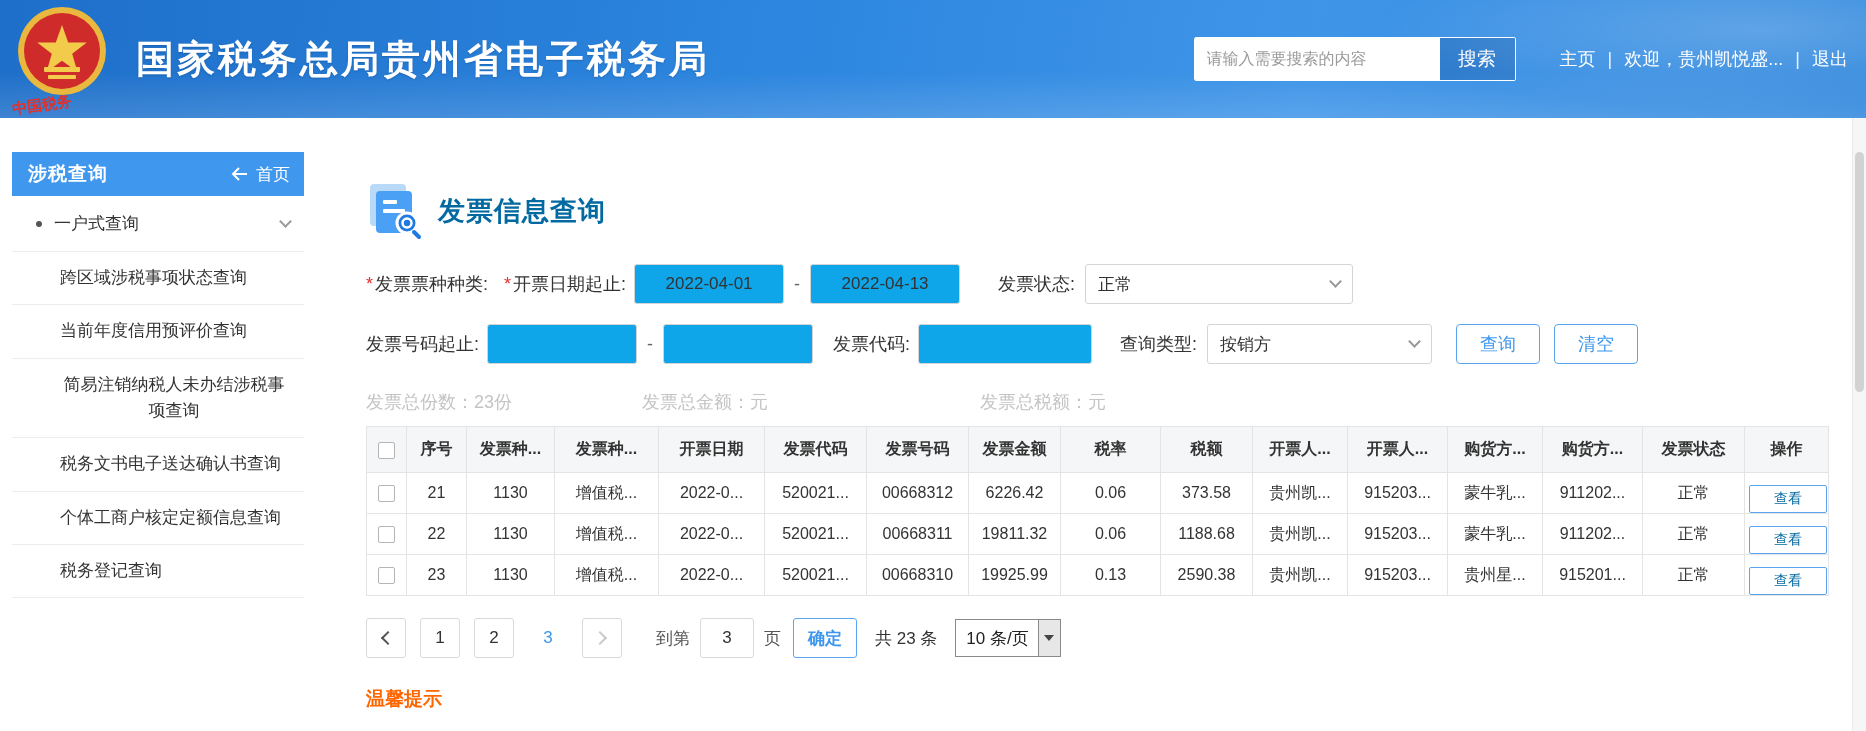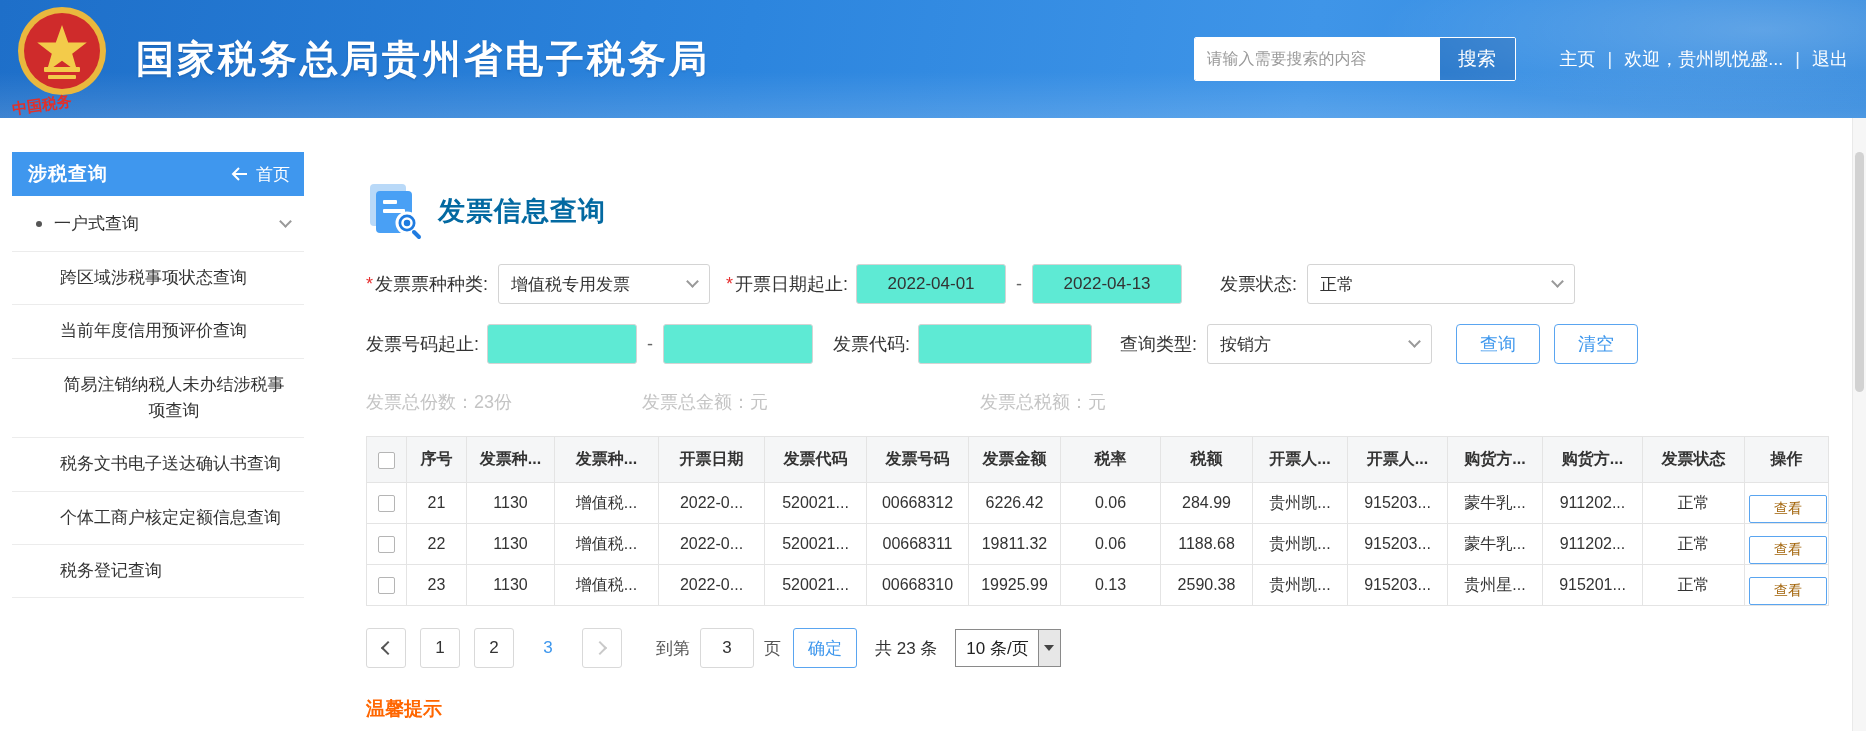--- a/index.html
+++ b/index.html
@@ -68,61 +68,61 @@
   
   .main { flex:1; padding:30px 50px 0 62px; min-width:0; }
   .page-head { display:flex; align-items:center; gap:16px; margin-bottom:24px; }
   .title-icon { width:56px; height:58px; flex:none; }
   .page-title { font-size:27px; font-weight:bold; color:#0369a1; letter-spacing:1px; }
 
   .form-row { display:flex; align-items:center; margin-bottom:20px; font-size:18px; color:#333; }
   .lbl { white-space:nowrap; }
   .req { color:#e63030; font-style:normal; margin-right:2px; }
   .inp {
-    height:40px; border:1px solid #d4d4d4; border-radius:3px; background:#5eead4;
+    height:40px; border:1px solid #d4d4d4; border-radius:3px; background:#0ea5e9;
     font-size:17px; color:#333; padding:0 8px; outline:none; font-family:inherit; text-align:center;
   }
   .select {
     height:40px; border:1px solid #d4d4d4; border-radius:3px; background:#fff;
     display:flex; align-items:center; justify-content:space-between;
     padding:0 12px; font-size:17px; color:#333; cursor:pointer;
   }
   .sel-chev { width:9px; height:9px; border-right:2px solid #999; border-bottom:2px solid #999; transform:rotate(45deg); margin-top:-5px; flex:none; }
   .dash { margin:0 10px; color:#666; }
   .act-btn {
     height:40px; width:84px; border:1px solid #5aa5f0; color:#3e97ed; background:#fff;
     border-radius:4px; font-size:18px; cursor:pointer; font-family:inherit;
   }
 
-  .summary { display:flex; align-items:center; color:#c4c4c4; font-size:18px; margin:26px 0 22px 0; }
+  .summary { display:flex; align-items:center; color:#c4c4c4; font-size:18px; margin:26px 0 12px 0; }
   .summary .s1 { margin-right:130px; }
   .summary .s2 { margin-right:212px; }
 
   
   table { border-collapse:collapse; table-layout:fixed; width:1462px; font-size:16px; }
   th,td { border:1px solid #e4e4e4; text-align:center; padding:0 4px; overflow:hidden; white-space:nowrap; }
   thead th { background:#f5f6f7; height:46px; font-weight:bold; color:#333; }
   tbody td { height:40px; color:#333; background:#fff; }
   .cb { display:inline-block; width:17px; height:17px; border:1px solid #b5b5b5; border-radius:2px; background:#fff; vertical-align:middle; cursor:pointer; }
-  .view-btn { border:1px solid #5aa5f0; color:#a16207; background:#fff; font-size:14px; padding:4px 24px; border-radius:2px; cursor:pointer; font-family:inherit;margin-top:12px; }
+  .view-btn { border:1px solid #5aa5f0; color:#0369a1; background:#fff; font-size:14px; padding:4px 24px; border-radius:2px; cursor:pointer; font-family:inherit;margin-top:12px; }
 
   
   .pager { display:flex; align-items:center; margin-top:22px; font-size:17px; color:#555; }
   .pg {
     min-width:40px; height:40px; border:1px solid #d9d9d9; background:#fff; border-radius:3px;
     margin-right:14px; font-size:17px; color:#333;
     display:flex; align-items:center; justify-content:center; cursor:pointer; font-family:inherit;
   }
   .pg.current { border:none; background:transparent; color:#3e97ed; }
   .pager-pages { display:contents; }
   .chev-left  { width:10px; height:10px; border-left:2px solid #555; border-bottom:2px solid #555; transform:rotate(45deg); margin-left:4px; }
   .chev-right { width:10px; height:10px; border-right:2px solid #c9c9c9; border-top:2px solid #c9c9c9; transform:rotate(45deg); margin-right:4px; }
   .goto-label { margin-left:20px; }
   .goto-input { width:54px; height:40px; border:1px solid #d9d9d9; border-radius:3px; text-align:center; font-size:17px; margin:0 10px; outline:none; font-family:inherit; color:#333; }
-  .confirm-btn { height:40px; padding:0 14px; border:1px solid #5aa5f0; color:#3e97ed; background:#fff; border-radius:3px; font-size:17px; margin:0 18px 0 12px; cursor:pointer; font-family:inherit; }
+  .confirm-btn { height:40px; padding:0 14px; border:1px solid #5aa5f0; color:#3e97ed; background:#fff; border-radius:3px; font-size:17px; margin:0 18px 0 12px; cursor:pointer; font-family:inherit;font-weight:bold; }
   .total { margin-right:18px; color:#333; }
   .page-size { display:flex; align-items:center; height:38px; border:1px solid #8a8a8a; background:#fff; padding-left:10px; font-size:17px; color:#222; cursor:pointer; }
   .arrow-box { width:22px; height:36px; margin-left:9px; border-left:1px solid #8a8a8a; background:#e7e7e7; display:flex; align-items:center; justify-content:center; }
   .arrow-box i { width:0; height:0; border-left:5px solid transparent; border-right:5px solid transparent; border-top:6px solid #444; }
 
   .tips { margin-top:28px; color:#ff6600; font-weight:bold; font-size:19px; }
 
   
   .scrollbar { position:absolute; top:118px; right:0; bottom:0; width:14px; background:#f6f6f6; border-left:1px solid #e9e9e9; }
   .scrollbar .thumb { position:absolute; top:34px; left:2px; width:9px; height:240px; background:#d2d2d2; border-radius:6px; }
@@ -213,24 +213,20 @@
             <line x1="48" y1="50" x2="53" y2="55" stroke="#1f7be0" stroke-width="4" stroke-linecap="round"></line>
           </svg>
         </span>
         <h2 class="page-title">发票信息查询</h2>
       </div>
 
       <div class="form-row">
         <span class="lbl">
           <em class="req">*</em><span>发票票种种类:</span>
         </span>
-        <div class="select" style="width:212px; margin-left:10px;">
-          <span>增值税专用发票</span>
-          <span class="sel-chev"></span>
-        </div>
         <span class="lbl" style="margin-left:16px;">
           <em class="req">*</em><span>开票日期起止:</span>
         </span>
         <input class="inp" style="width: 150px; margin-left: 8px;" type="text" value="2022-04-01">
         <span class="dash">-</span>
         <input class="inp" style="width: 150px;" type="text" value="2022-04-13">
         <span class="lbl" style="margin-left:38px;">发票状态:</span>
         <div class="select" style="width:268px; margin-left:10px;">
           <span>正常</span>
           <span class="sel-chev"></span>
@@ -302,21 +298,21 @@
             <tr>
               <td><span class="cb"></span></td>
               <td>21</td>
               <td>1130</td>
               <td>增值税...</td>
               <td>2022-0...</td>
               <td>520021...</td>
               <td>00668312</td>
               <td>6226.42</td>
               <td>0.06</td>
-              <td>284.99</td>
+              <td>373.58</td>
               <td>贵州凯...</td>
               <td>915203...</td>
               <td>蒙牛乳...</td>
               <td>911202...</td>
               <td>正常</td>
               <td><button class="view-btn">查看</button></td>
             </tr>
             <tr>
               <td><span class="cb"></span></td>
               <td>22</td>

